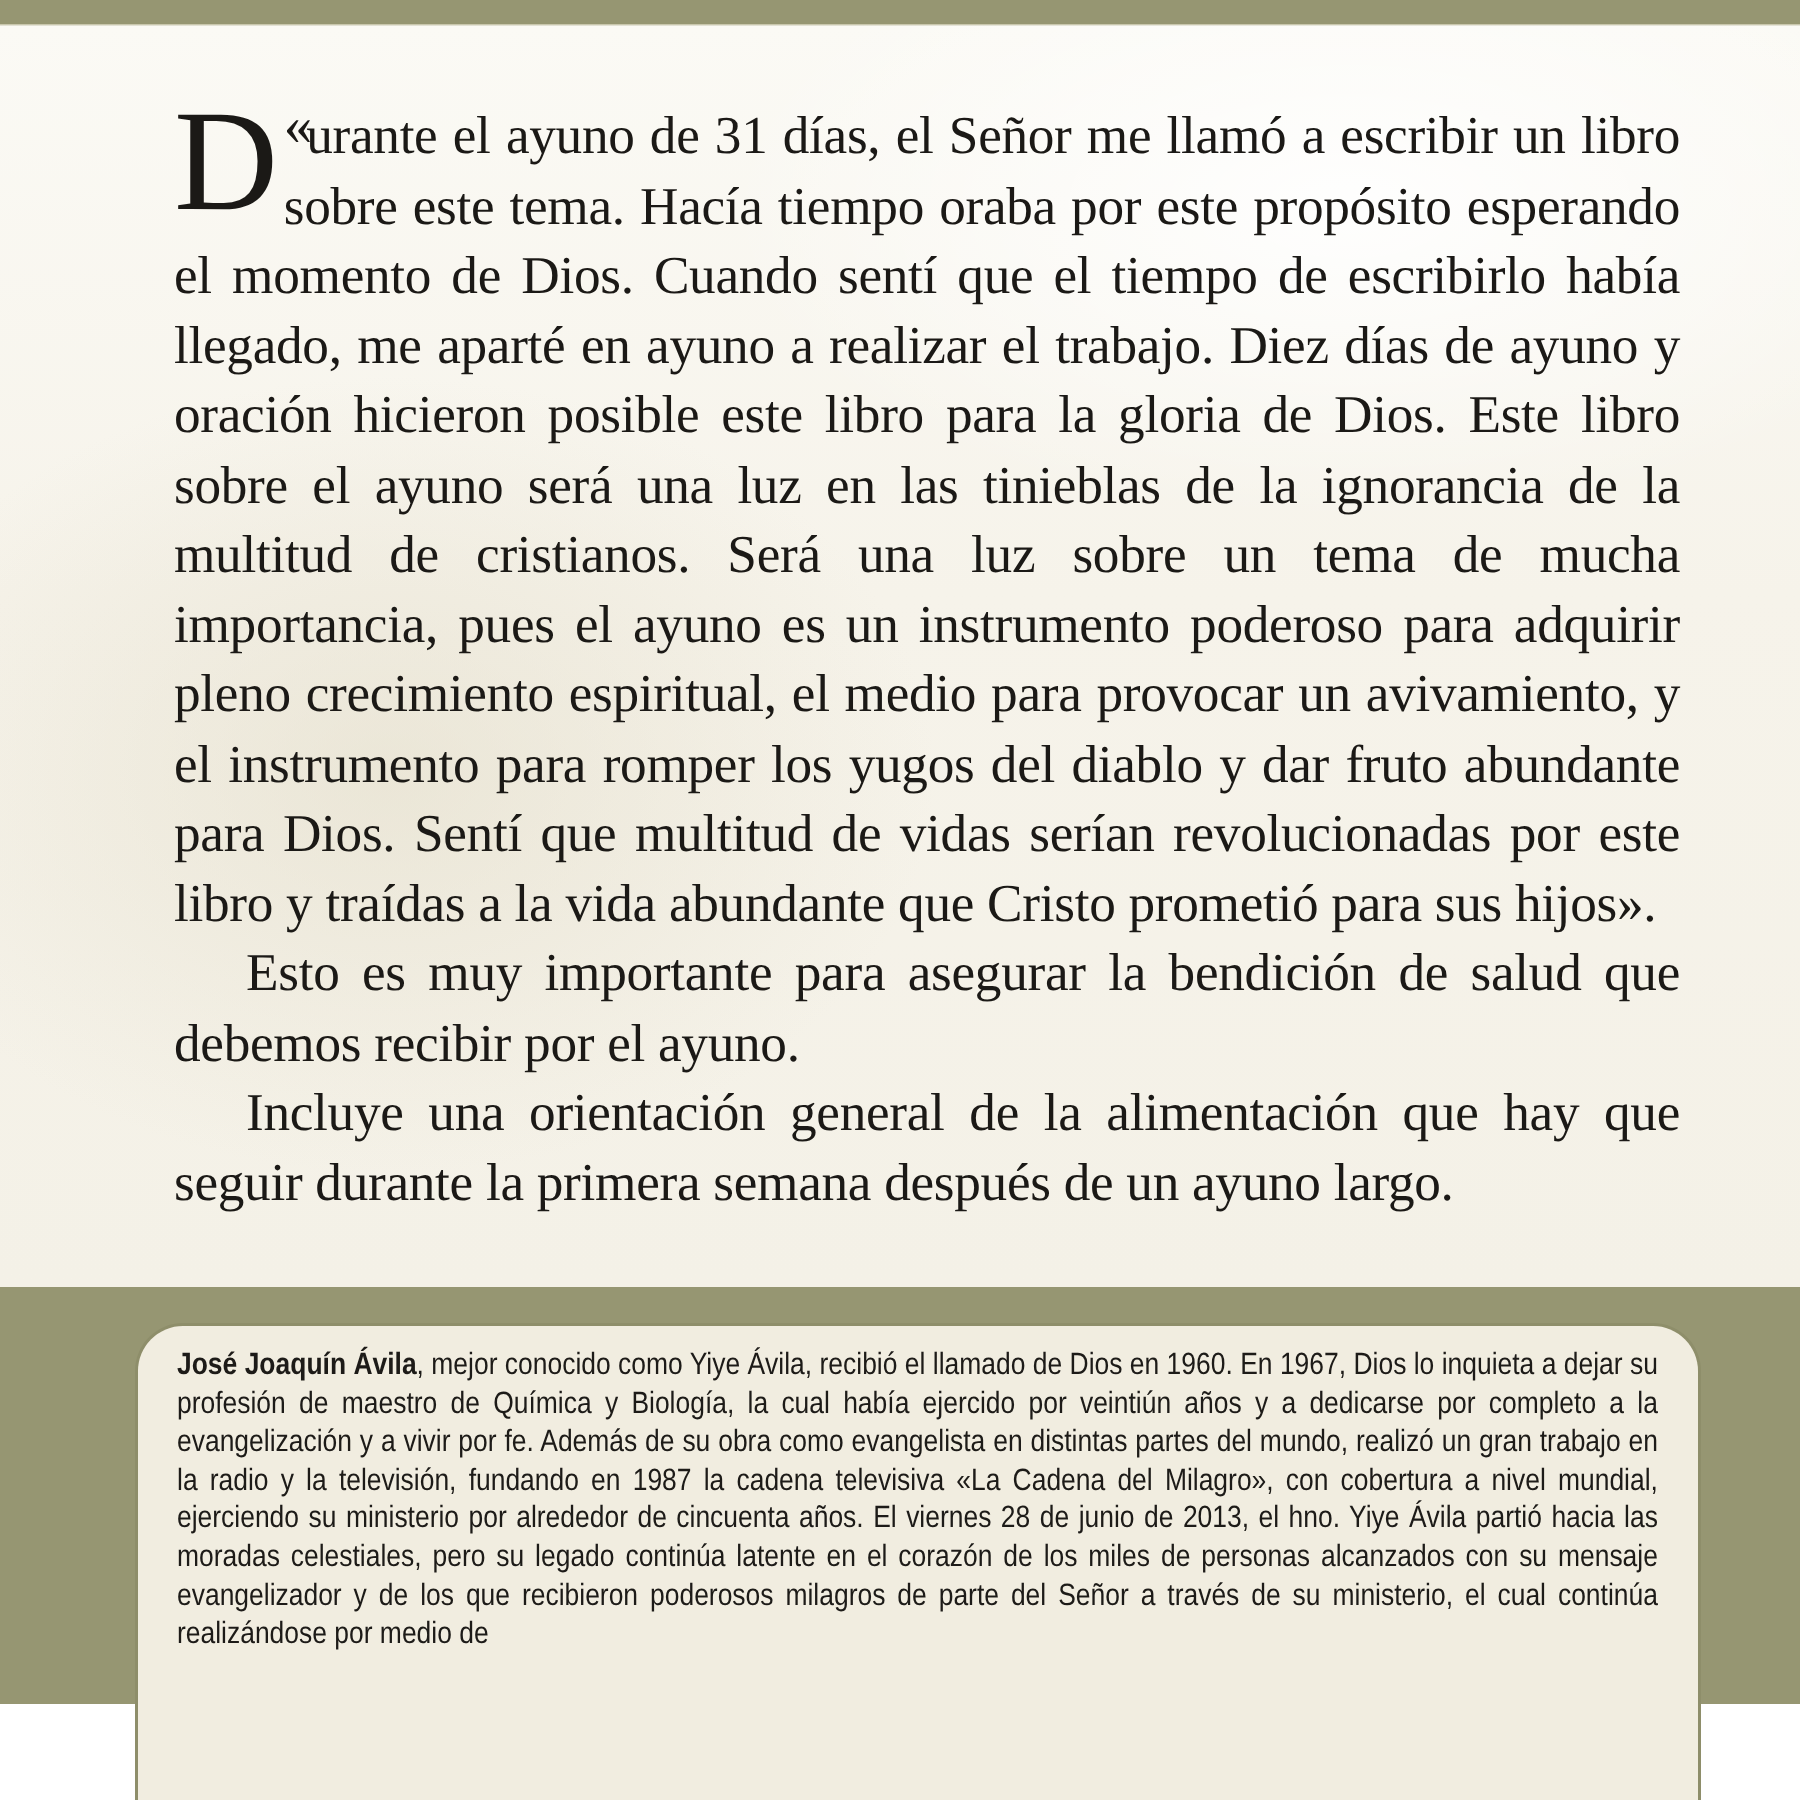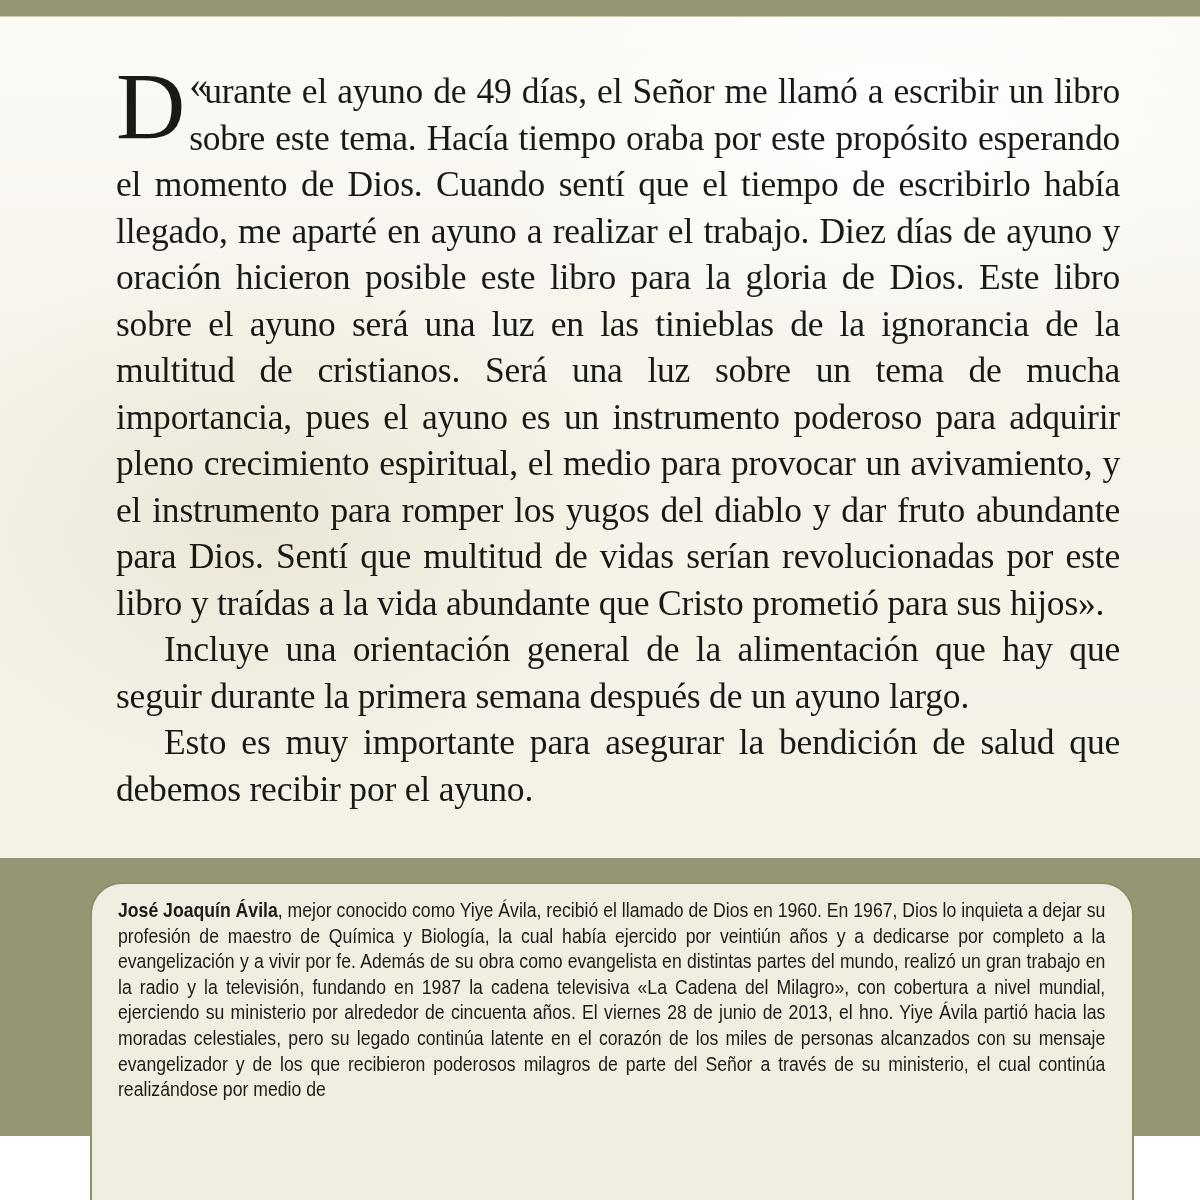--- a/index.html
+++ b/index.html
@@ -97,25 +97,25 @@
     }
   </style>
 </head>
 <body>
 
 <div class="top-strip"></div>
 
 <div class="quote-panel">
   <div class="quote-body">
     <p>
-      <span class="open-quote">«</span><span class="drop-cap">D</span><span>urante el ayuno de 49 días, el Señor me llamó a escribir</span>
+      <span class="open-quote">«</span><span class="drop-cap">D</span><span>urante el ayuno de 31 días, el Señor me llamó a escribir</span>
       <span>un libro sobre este tema.  Hacía tiempo oraba por este propósito esperando el momento de Dios.  Cuando sentí que el tiempo de escribirlo había llegado, me aparté en ayuno a realizar el trabajo.  Diez días de ayuno y oración hicieron posible este libro para la gloria de Dios.  Este libro sobre el ayuno será una luz en las tinieblas de la ignorancia de la multitud de cristianos. Será una luz sobre un tema de mucha importancia, pues el ayuno es un instrumento poderoso para adquirir pleno crecimiento espiritual, el medio para provocar un avivamiento, y el instrumento para romper los yugos del diablo y dar fruto abundante para Dios. Sentí que multitud de vidas serían revolucionadas por este libro y traídas a la vida abundante que Cristo prometió para sus hijos».</span>
     </p>
+    <p class="indent">Esto es muy importante para asegurar la bendición de salud que debemos recibir por el ayuno.</p>
     <p class="indent">Incluye una orientación general de la alimentación que hay que seguir durante la primera semana después de un ayuno largo.</p>
-    <p class="indent">Esto es muy importante para asegurar la bendición de salud que debemos recibir por el ayuno.</p>
   </div>
 </div>
 
 <div class="olive-band"></div>
 
 <div class="bio-box">
   <div class="bio-text"><span class="bio-name">José Joaquín Ávila</span><span>, mejor conocido como Yiye Ávila, recibió el llamado de Dios en 1960. En 1967, Dios lo inquieta a dejar su profesión de maestro de Química y Biología, la cual había ejercido por veintiún años y a dedicarse por completo a la evangelización y a vivir por fe. Además de su obra como evangelista en distintas partes del mundo, realizó un gran trabajo en la radio y la televisión, fundando en 1987 la cadena televisiva «La Cadena del Milagro», con cobertura a nivel mundial, ejerciendo su ministerio por alrededor de cincuenta años. El viernes 28 de junio de 2013, el hno. Yiye Ávila partió hacia las moradas celestiales, pero su legado continúa latente en el corazón de los miles de personas alcanzados con su mensaje evangelizador y de los que recibieron poderosos milagros de parte del Señor a través de su ministerio, el cual continúa realizándose por medio de</span></div>
 </div>
 
 </body></html>

